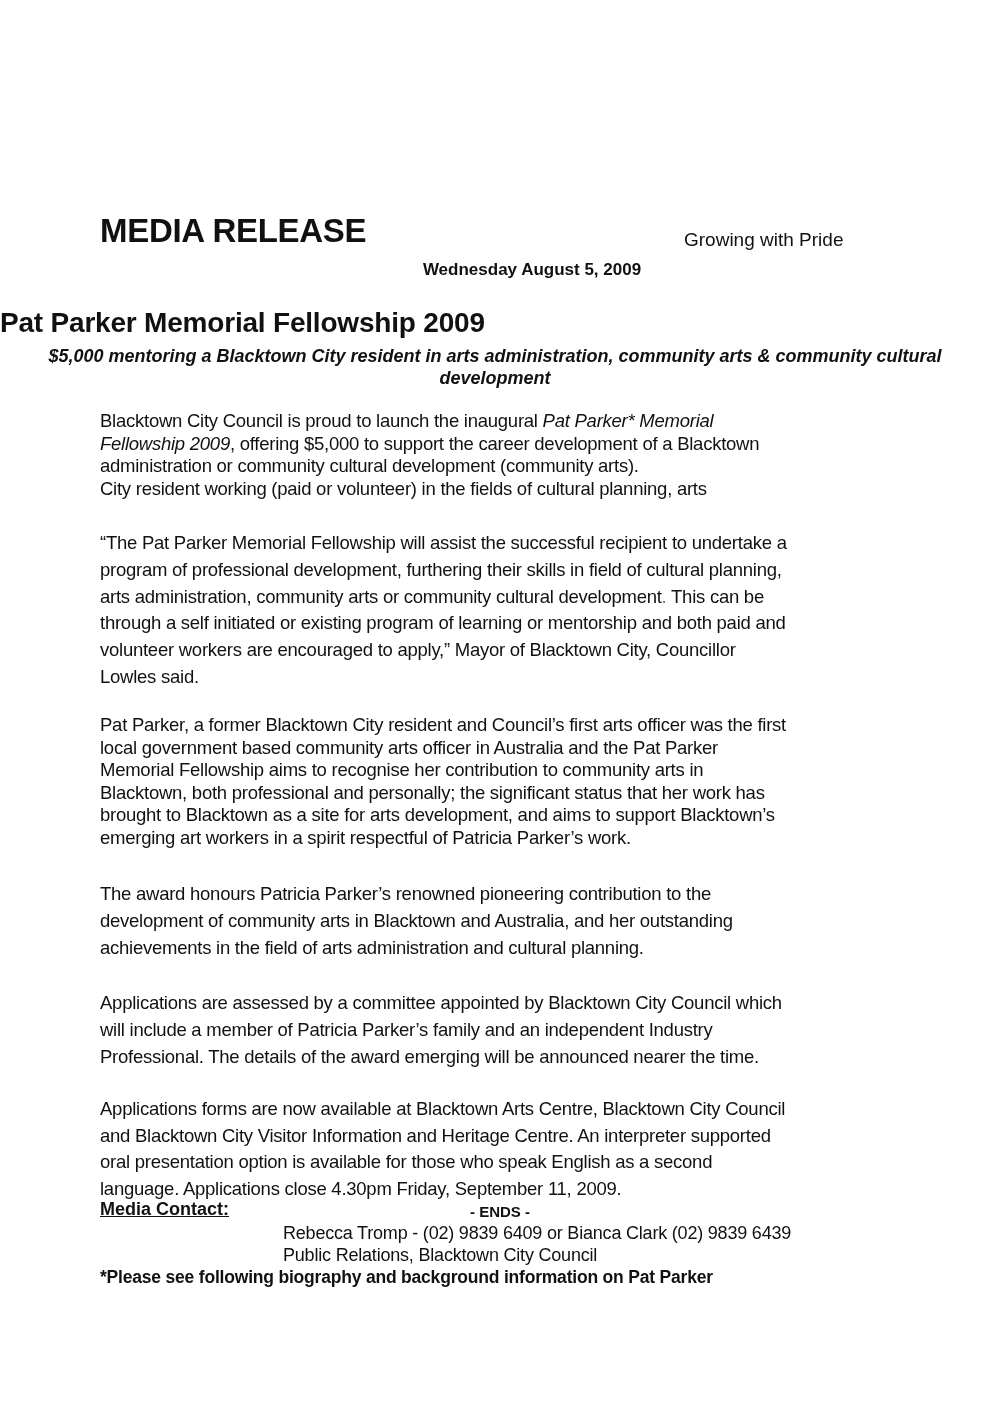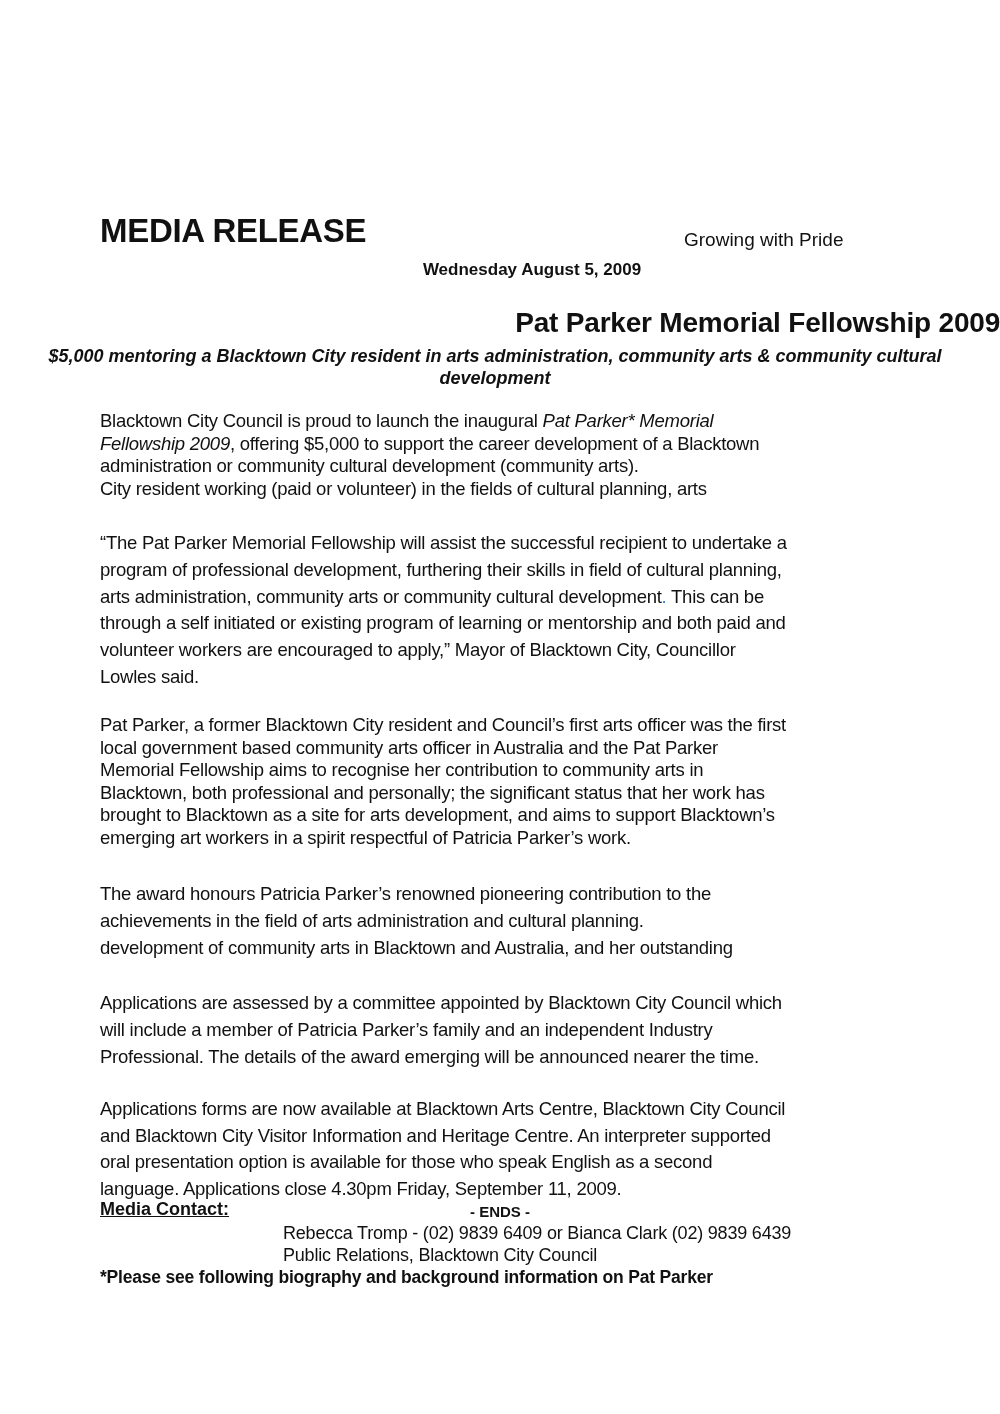--- a/index.html
+++ b/index.html
@@ -6,21 +6,21 @@
     body {
       width: 1000px; height: 1414px; position: relative; overflow: hidden;
       font-family: "Liberation Sans", sans-serif; color: #111111;
     }
     .page { position: absolute; left: 0; top: 0; width: 1000px; height: 1414px; }
     .abs { position: absolute; white-space: nowrap; }
 
     .masthead { left: 100px; top: 212px; font-size: 33px; font-weight: bold; letter-spacing: -0.3px; }
     .tagline { left: 684px; top: 229px; font-size: 19px; }
     .dateline { left: 0; width: 1000px; top: 260px; text-align: center; font-size: 17px; font-weight: bold; padding-left: 32px; }
-    .headline { left: 0; width: 1000px; top: 307px; text-align: right; font-size: 28px; font-weight: bold; letter-spacing: -0.2px; }
+    .headline { left: 0; width: 1000px; top: 307px; text-align: left; font-size: 28px; font-weight: bold; letter-spacing: -0.2px; }
     .subhead { left: 0; width: 990px; top: 345px; text-align: center; font-size: 18px; font-weight: bold; font-style: italic; line-height: 22px; white-space: normal; }
 
     .para { position: absolute; left: 100px; width: 790px; font-size: 18.5px; letter-spacing: -0.25px; }
     .para .ln { display: block; white-space: nowrap; }
     .p1 { top: 410px; line-height: 22.5px; }
     .p2 { top: 530px; line-height: 26.8px; }
     .p3 { top: 714px; line-height: 22.6px; }
     .p4 { top: 880px; line-height: 27px; }
     .p5 { top: 989px; line-height: 27px; }
     .p6 { top: 1096px; line-height: 26.5px; }
@@ -65,22 +65,22 @@
     <span class="ln">Pat Parker, a former Blacktown City resident and Council’s first arts officer was the first</span>
     <span class="ln">local government based community arts officer in Australia and the Pat Parker</span>
     <span class="ln">Memorial Fellowship aims to recognise her contribution to community arts in</span>
     <span class="ln">Blacktown, both professional and personally; the significant status that her work has</span>
     <span class="ln">brought to Blacktown as a site for arts development, and aims to support Blacktown’s</span>
     <span class="ln">emerging art workers in a spirit respectful of Patricia Parker’s work.</span>
   </div>
 
   <div class="para p4">
     <span class="ln">The award honours Patricia Parker’s renowned pioneering contribution to the</span>
+    <span class="ln">development of community arts in Blacktown and Australia, and her outstanding</span>
     <span class="ln">achievements in the field of arts administration and cultural planning.</span>
-    <span class="ln">development of community arts in Blacktown and Australia, and her outstanding</span>
   </div>
 
   <div class="para p5">
     <span class="ln">Applications are assessed by a committee appointed by Blacktown City Council which</span>
     <span class="ln">will include a member of Patricia Parker’s family and an independent Industry</span>
     <span class="ln">Professional. The details of the award emerging will be announced nearer the time.</span>
   </div>
 
   <div class="para p6">
     <span class="ln">Applications forms are now available at Blacktown Arts Centre, Blacktown City Council</span>

